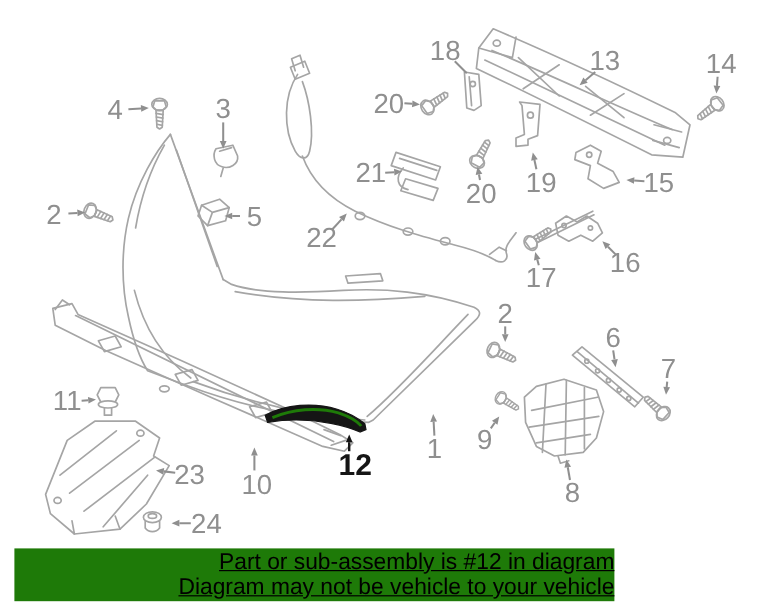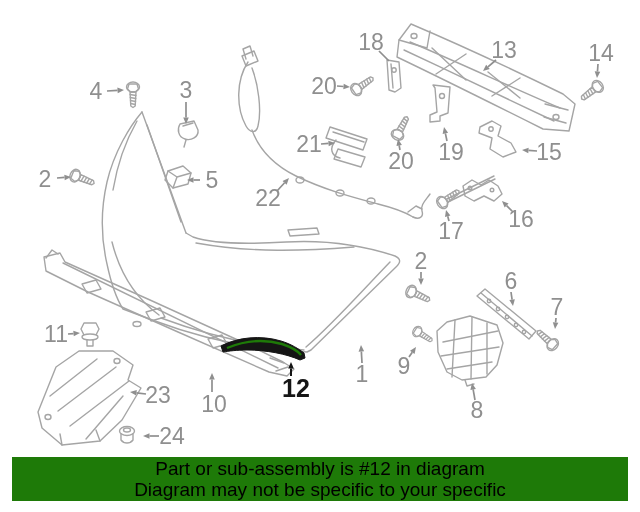--- a/index.html
+++ b/index.html
@@ -15,24 +15,24 @@
   #screw *{stroke:var(--stroke);}
   .lbl{fill:var(--label);font-family:"Liberation Sans",sans-serif;font-size:23px;}
   .lbl.em{fill:var(--ink);font-weight:bold;font-size:25px;}
   .arrow{stroke:var(--label);stroke-width:1.7;fill:none;}
   .arrow.em{stroke:var(--ink);stroke-width:2;}
   .ahead{fill:var(--label);stroke:none;}
   .ahead.em{fill:var(--ink);}
   .hl-body{fill:var(--ink);stroke:var(--ink);stroke-width:1;}
   .hl-stripe{stroke:var(--hl);stroke-width:2.4;fill:none;}
   .banner{
-    position:absolute;left:12px;top:457px;width:616px;height:44px;
+    position:absolute;left:12px;top:457px;width:500px;height:44px;
     background:var(--banner-bg);color:var(--banner-ink);
-    display:flex;flex-direction:column;align-items:center;justify-content:center;
-    font-size:19px;line-height:21px;white-space:nowrap;
+    display:flex;flex-direction:column;align-items:flex-end;justify-content:center;
+    font-size:19px;line-height:21px;white-space:nowrap;text-decoration:underline;
   }
 </style>
 </head>
 <body>
 
 <div class="canvas">
   <svg width="640" height="512" viewBox="0 0 640 512" xmlns="http://www.w3.org/2000/svg">
     <defs>
       <g id="screw">
         <ellipse class="wfill" cx="-1" cy="0" rx="5" ry="6.5"></ellipse>
@@ -275,15 +275,15 @@
         <polygon points="143,436 149.5,433.2 149.5,438.8" class="ahead"></polygon>
         <text x="172" y="436" text-anchor="middle" dominant-baseline="central" class="lbl">24</text>
         <line x1="291" y1="376" x2="291" y2="368.5" class="arrow em"></line>
         <polygon points="291,362 293.8,368.5 288.2,368.5" class="ahead em"></polygon>
         <text x="296" y="388" text-anchor="middle" dominant-baseline="central" class="lbl em">12</text>
       </g>
   </svg>
 
   <div class="banner">
     <div>Part or sub-assembly is #12 in diagram</div>
-    <div>Diagram may not be specific to your specific</div>
+    <div>Diagram may not be vehicle to your vehicle</div>
   </div>
 </div>
 
 </body></html>

